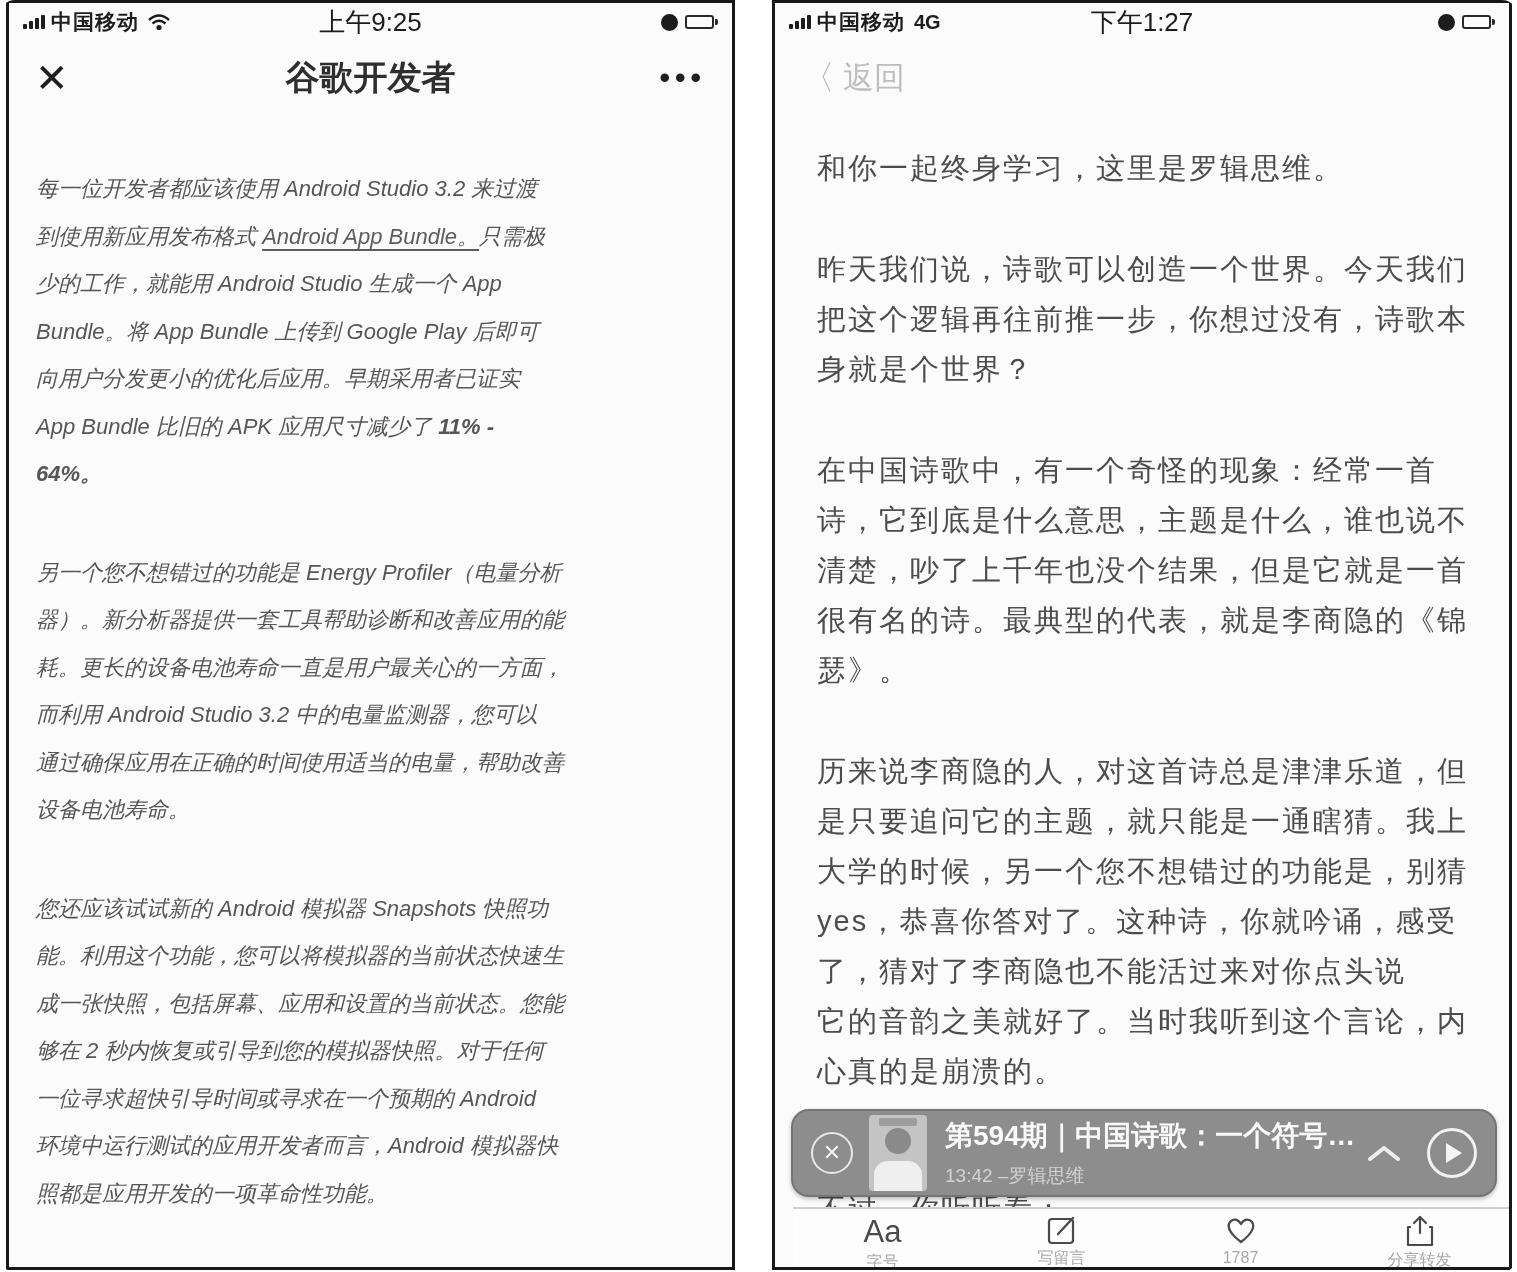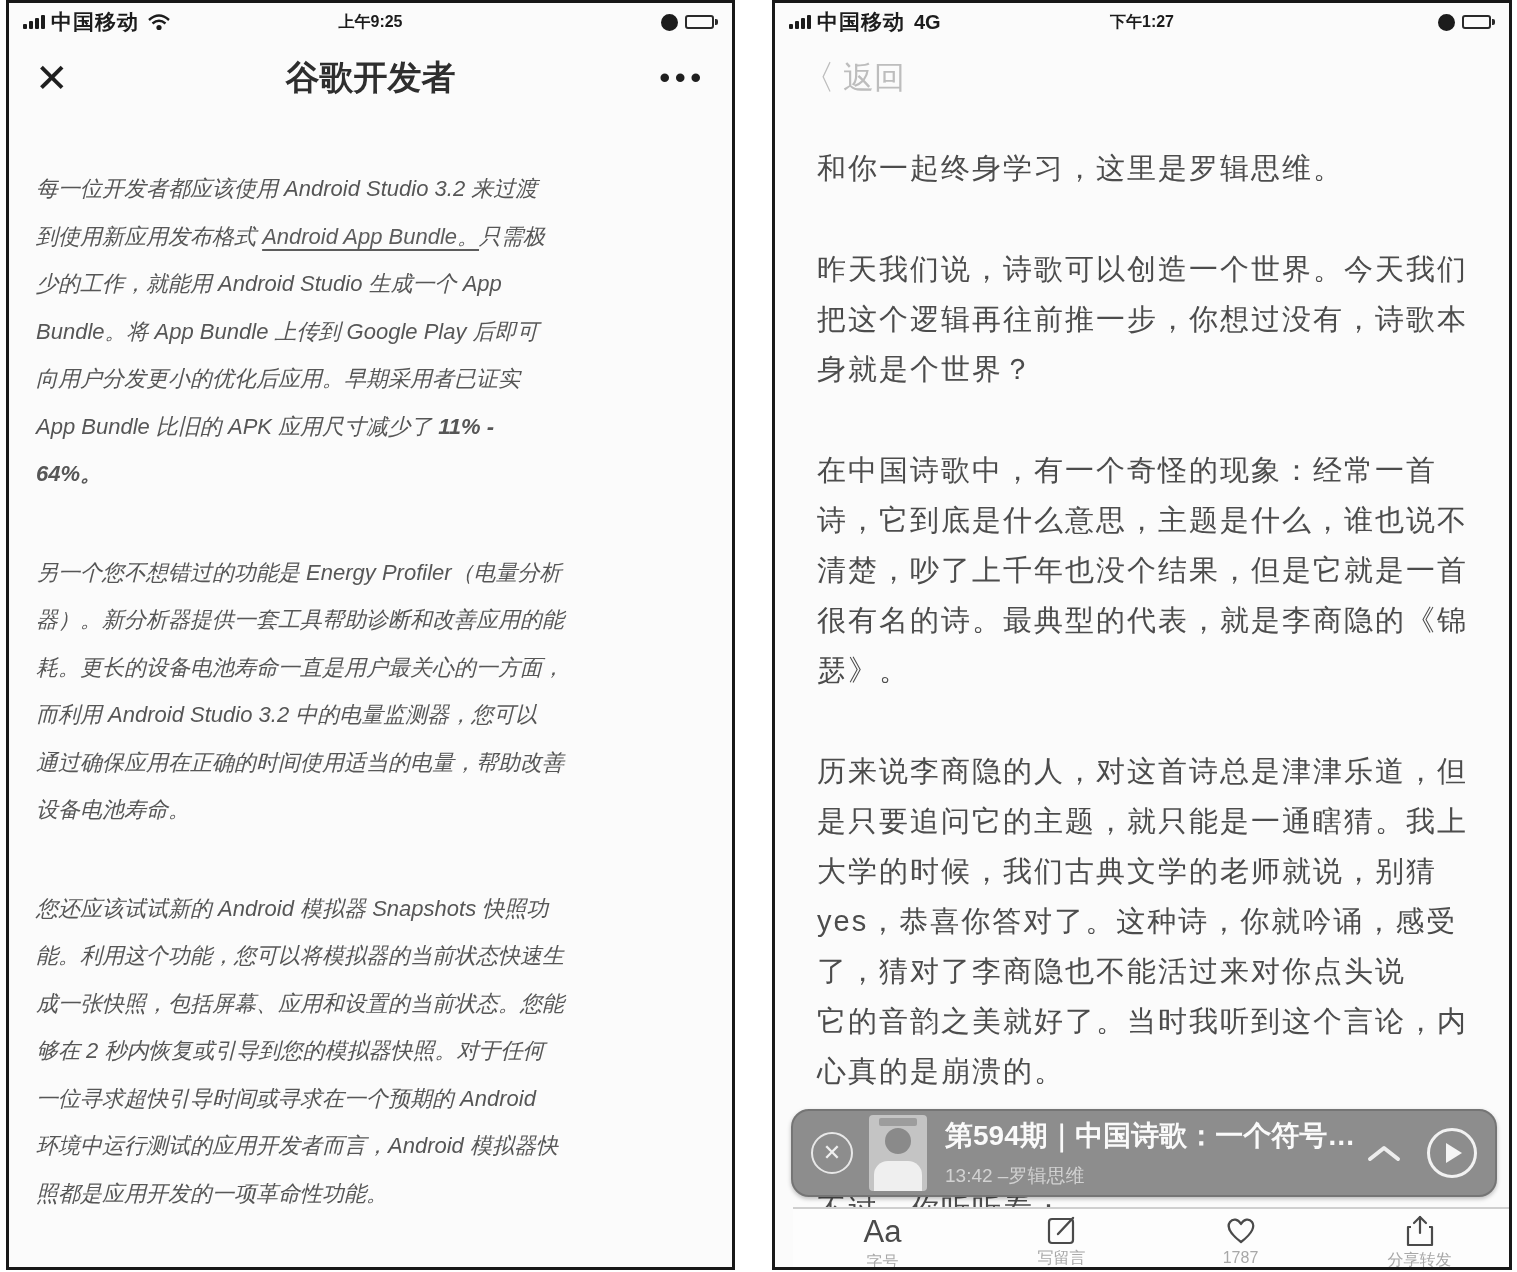--- a/index.html
+++ b/index.html
@@ -1,31 +1,31 @@
 <!DOCTYPE html>
 <html><head>
 <meta charset="utf-8">
 <style>
   * { margin:0; padding:0; box-sizing:border-box; }
   body { background:#ffffff; font-family:"Liberation Sans", sans-serif; }
-  #canvas { position:relative; width:1517px; height:1272px; background:#ffffff; overflow:hidden; }
+  #canvas { position:relative; width:1517px; height:1272px; background:#ffffff; overflow:hidden;border-radius:15px; }
 
   .phone { position:absolute; top:0; height:1270px; background:#fbfbfb; border:3px solid #181818; overflow:hidden; }
   #phone-left  { left:6px;   width:729px; }
   #phone-right { left:772px; width:740px; }
 
   
   .status-bar { height:38px; display:flex; align-items:center; padding:0 14px; color:#1c1c1c; }
   .sig-bars { display:flex; align-items:flex-end; gap:2px; margin-right:6px; }
   .sig-bars i { display:block; width:4px; background:#1c1c1c; border-radius:1px; }
   .sig-bars i:nth-child(1){height:5px} .sig-bars i:nth-child(2){height:8px}
   .sig-bars i:nth-child(3){height:11px} .sig-bars i:nth-child(4){height:14px}
   .carrier { font-size:21px; font-weight:700; letter-spacing:1px; }
   .net { font-size:20px; font-weight:700; margin-left:9px; }
-  .sb-time { position:absolute; left:0; right:0; text-align:center; font-size:16px; font-weight:700; pointer-events:none; }
+  .sb-time { position:absolute; left:0; right:0; text-align:center; font-size:26px; font-weight:400; pointer-events:none; }
   .sb-right { margin-left:auto; display:flex; align-items:center; gap:7px; z-index:2; }
   .lock-icon { width:17px; height:17px; border:2.5px solid #1c1c1c; border-radius:50%; position:relative; background:#1c1c1c; }
   .battery { display:flex; align-items:center; }
   .batt-body { width:29px; height:14px; border:2px solid #2a2a2a; border-radius:3px; padding:1px; }
   .batt-fill { height:100%; width:55%; background:#1c1c1c; border-radius:1px; }
   .batt-nub { width:3px; height:6px; background:#2a2a2a; border-radius:0 2px 2px 0; margin-left:1px; }
 
   
   .nav-bar { position:relative; height:74px; display:flex; align-items:center; padding:0 26px; }
   .close-x { font-size:40px; font-weight:400; color:#1f1f1f; line-height:1; cursor:pointer; }
@@ -169,21 +169,21 @@
         <div class="paragraph">
           <div class="tline"><span>在中国诗歌中，有一个奇怪的现象：经常一首</span></div>
           <div class="tline"><span>诗，它到底是什么意思，主题是什么，谁也说不</span></div>
           <div class="tline"><span>清楚，吵了上千年也没个结果，但是它就是一首</span></div>
           <div class="tline"><span>很有名的诗。最典型的代表，就是李商隐的《锦</span></div>
           <div class="tline"><span>瑟》。</span></div>
         </div>
         <div class="paragraph">
           <div class="tline"><span>历来说李商隐的人，对这首诗总是津津乐道，但</span></div>
           <div class="tline"><span>是只要追问它的主题，就只能是一通瞎猜。我上</span></div>
-          <div class="tline"><span>大学的时候，我们古典文学的老师就说，别猜</span></div>
+          <div class="tline"><span>大学的时候，另一个您不想错过的功能是，别猜</span></div>
           <div class="tline"><span>yes，恭喜你答对了。这种诗，你就吟诵，感受</span></div>
           <div class="tline"><span>了，猜对了李商隐也不能活过来对你点头说</span></div>
           <div class="tline"><span>它的音韵之美就好了。当时我听到这个言论，内</span></div>
           <div class="tline"><span>心真的是崩溃的。</span></div>
         </div>
         <div class="paragraph partial">
           <div class="tline"><span>不过，你听听看：</span></div>
         </div>
       </div>
 

